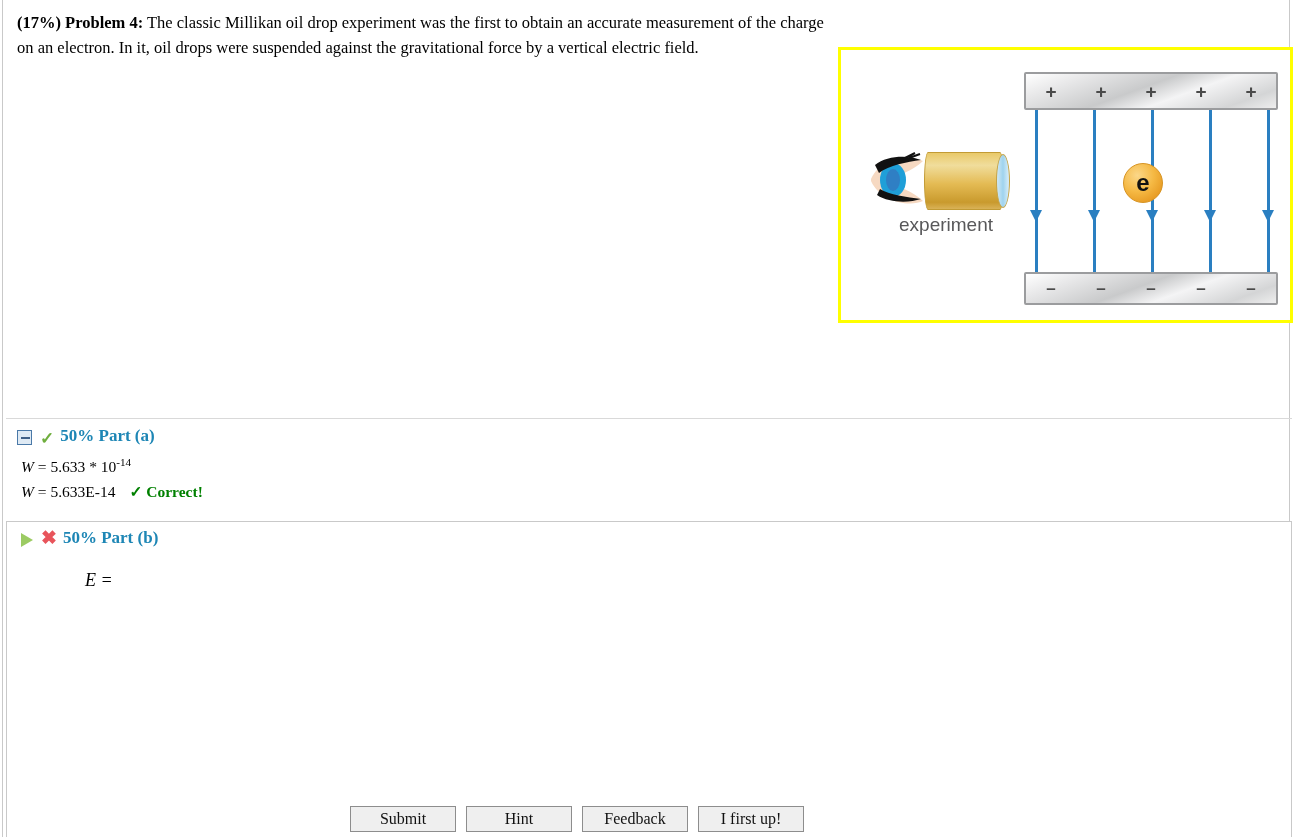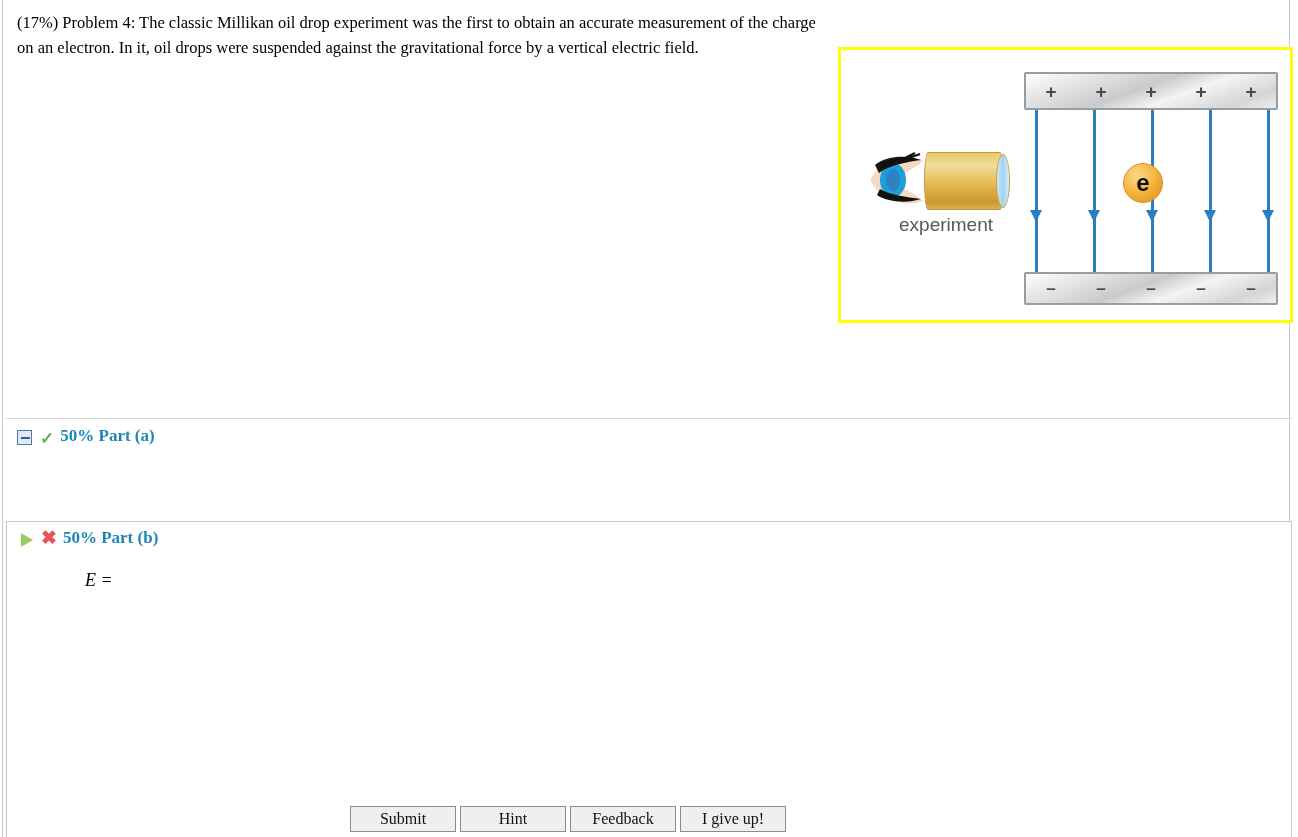--- a/index.html
+++ b/index.html
@@ -31,21 +31,21 @@
     position: absolute;
     left: 14px; top: 10px;
     width: 810px;
   }
   .problem-text {
     font-size: 16.5px;
     line-height: 25px;
     color: #000;
     text-align: left;
   }
-  .prob-label { font-weight: normal; }
+  .prob-label { font-weight: bold; }
 
   
   .figure-box {
     position: absolute;
     left: 835px; top: 47px;
     width: 455px; height: 276px;
     border: 3px solid #ffff00;
     background: #ffffff;
   }
   .fig-inner { position: absolute; inset: 0; }
@@ -189,21 +189,21 @@
     display: flex; align-items: center;
   }
   .caret {
     display: inline-block; width: 1px; height: 17px;
     background: #e05a4a; margin-left: 1px; vertical-align: middle;
   }
 
   
   .actions {
     position: absolute; left: 346px; top: 808px;
-    display: flex; gap: 4px; text-align: center;
+    display: flex; gap: 10px; text-align: center;
   }
   .act-btn {
     width: 106px; height: 26px;
     border: 1px solid #8d8d8d;
     background: #efefef;
     font-family: "Liberation Serif", serif;
     font-size: 16px; color: #111;
     display: flex; align-items: center; justify-content: center;
     cursor: pointer;
   }
@@ -276,35 +276,41 @@
     </div>
 
     <div class="divider" style="top:418px"></div>
 
     <div class="part-a">
       <div class="part-line">
         <span class="icon-box"></span>
         <span class="icon-check">✓</span>
         <span class="part-title">50% Part (a)</span>
       </div>
+      <div class="ans-line">
+        <span class="ital">W</span><span>&nbsp;=&nbsp;</span><span>5.633 * 10</span><sup>-14</sup>
+      </div>
+      <div class="ans-line">
+        <span class="ital">W</span><span>&nbsp;=&nbsp;</span><span>5.633E-14</span><span class="correct-txt">✓ Correct!</span>
+      </div>
     </div>
 
     <div class="part-b">
       <div class="part-line" style="padding-top:6px;">
         <span class="icon-tri"></span>
         <span class="icon-x">✖</span>
         <span class="part-title">50% Part (b)</span>
       </div>
 
       <div class="answer-row">
         <span class="eq-label">E =</span>
       </div>
 
       <div class="actions" style="left:343px; top:284px;">
         <div class="act-btn">Submit</div>
         <div class="act-btn">Hint</div>
         <div class="act-btn">Feedback</div>
-        <div class="act-btn">I give up!</div>
+        <div class="act-btn">I first up!</div>
       </div>
 
     </div>
   </div>
 </div>
 
 </body></html>

